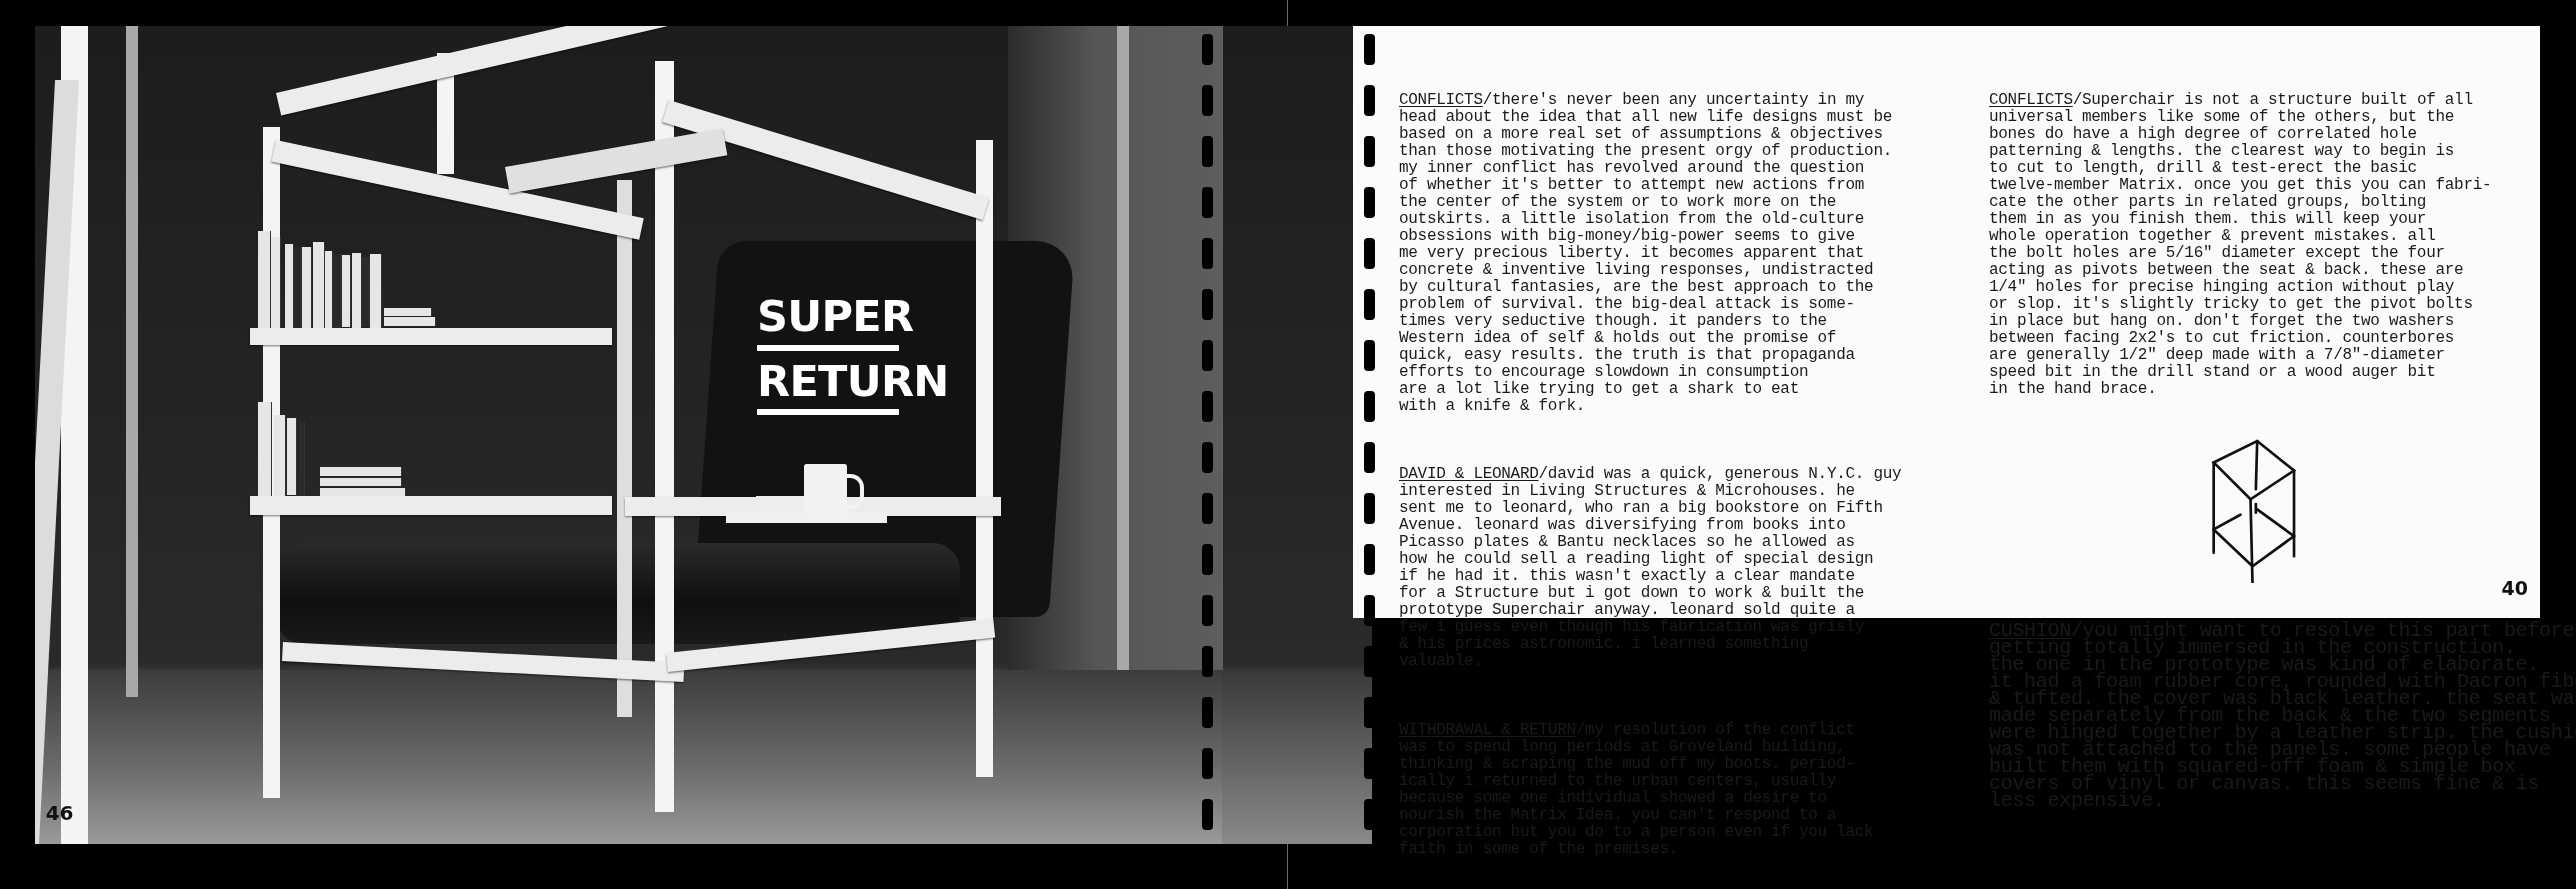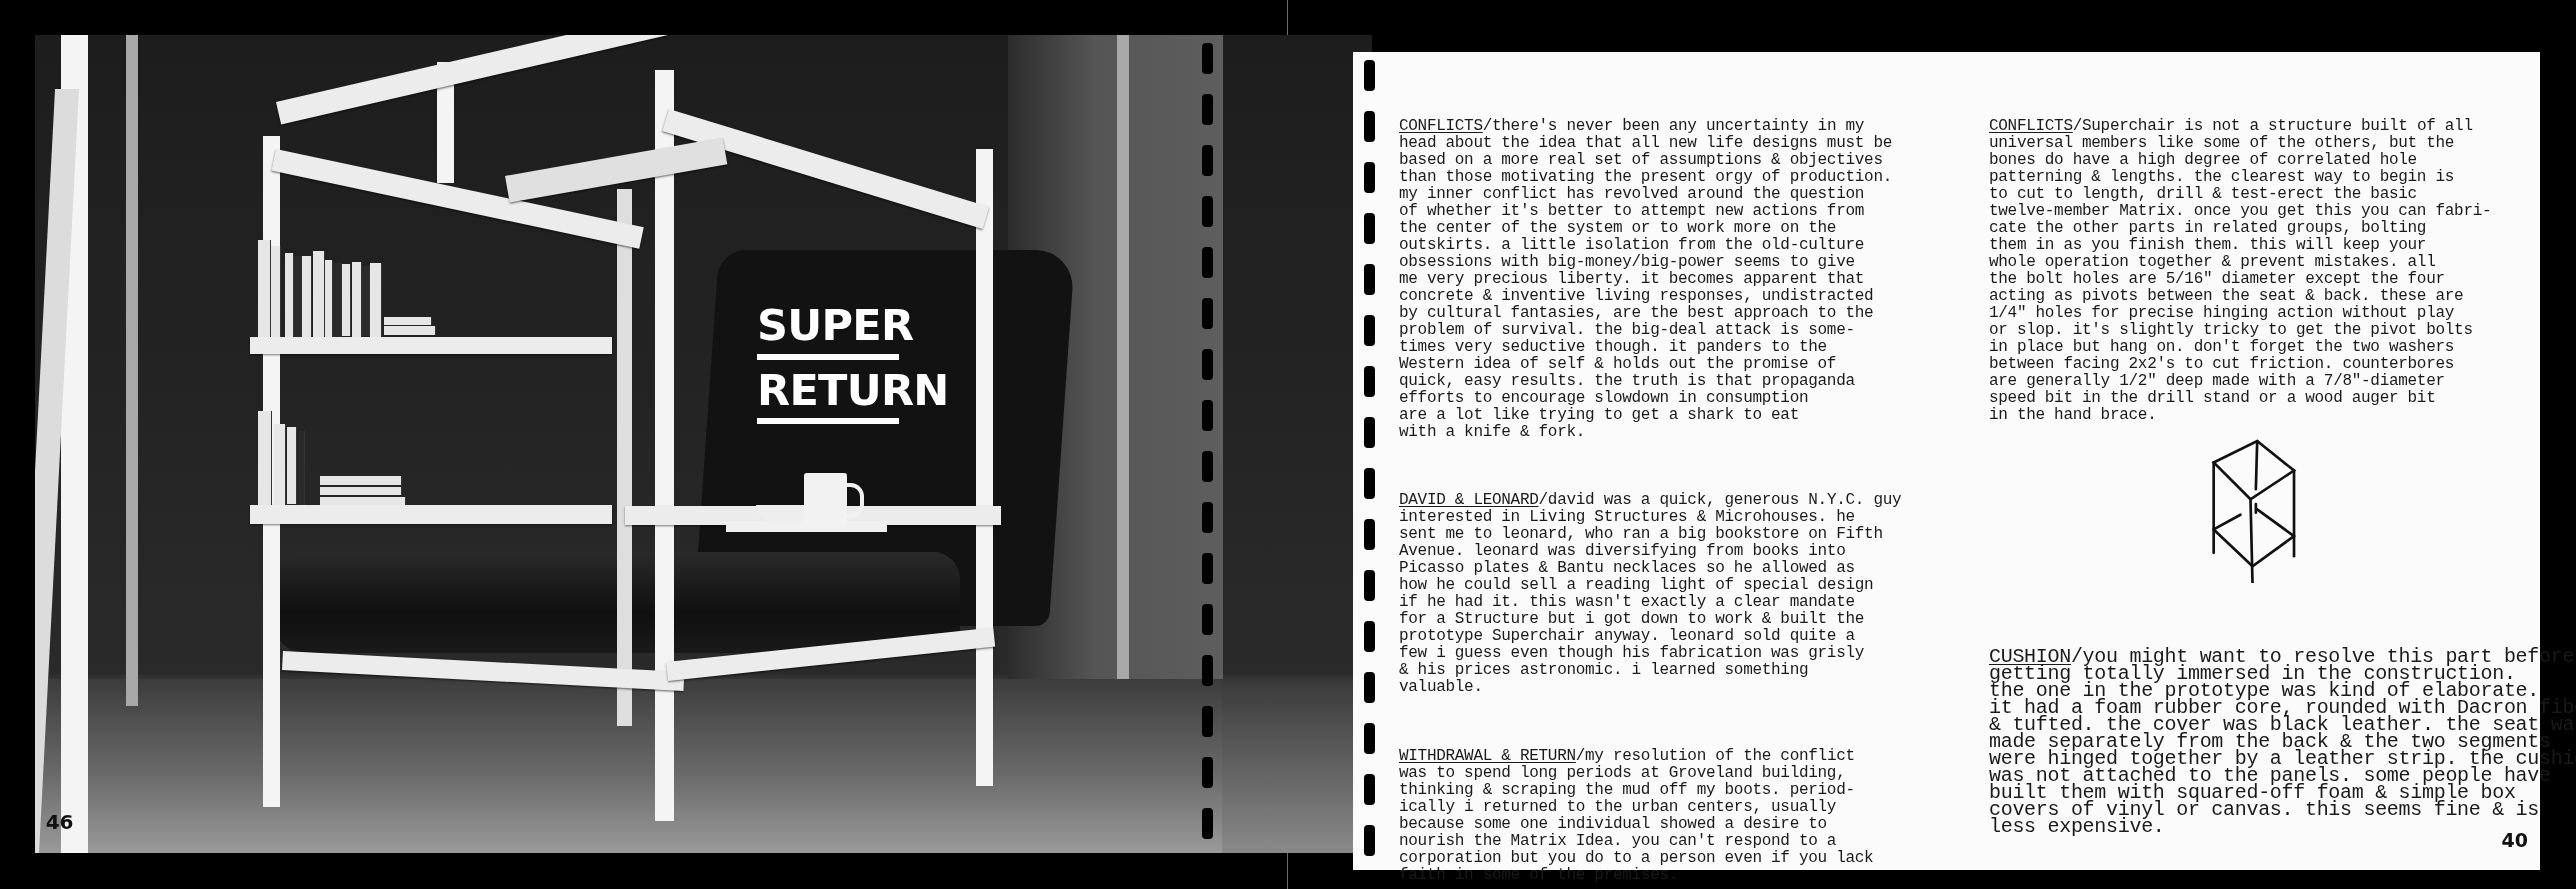--- a/index.html
+++ b/index.html
@@ -1,20 +1,20 @@
 <!DOCTYPE html>
 <html style="font-size:10.7px"><head>
 <meta charset="utf-8">
 <style>
   html, body { margin:0; padding:0; background:#000; }
   body { width:2576px; height:890px; position:relative; overflow:hidden; font-family:"Liberation Mono", "DejaVu Sans Mono", monospace; }
   .spread-gutter { position:absolute; left:1287px; top:0; width:1.3px; height:890px; background:#6a6a6a; }
 
   
-  .page-left { position:absolute; left:35px; top:35px; width:1337px; height:818px; overflow:hidden;
+  .page-left { position:absolute; left:35px; top:26px; width:1337px; height:818px; overflow:hidden;
     background: linear-gradient(to bottom, #1d1d1d 0%, #232323 40%, #2a2a2a 78%, #3a3a3a 79%, #5c5c5c 88%, #8a8a8a 100%); }
   .wall-right { position:absolute; left:973px; top:0; width:215px; height:644px; background:linear-gradient(to right,#2c2c2c,#555 40%,#5e5e5e); }
   .floor { position:absolute; left:0; top:644px; width:1187px; height:174px; background:linear-gradient(to bottom,#3c3c3c,#6a6a6a 55%,#9a9a9a); }
   .pole { position:absolute; background:#f4f4f4; }
   .pole.dim { background:#a8a8a8; }
   .beam { position:absolute; background:#ececec; box-shadow:0 1.3px 2px rgba(0,0,0,.5); }
   .cushion-back { position:absolute; left:671px; top:215px; width:356px; height:376px; background:#121212; border-radius:27px 40px 13.4px 13.4px; transform:skewX(-4deg); }
   .cushion-seat { position:absolute; left:241px; top:517px; width:684px; height:101px; background:linear-gradient(to bottom,#2a2a2a,#0f0f0f 60%,#1a1a1a); border-radius:27px; }
   .book { position:absolute; background:#e6e6e6; border-right:1.3px solid #333; }
   .book.dark { background:#2a2a2a; }
@@ -27,21 +27,21 @@
   .title-line { display:block; }
   .title-rule { display:block; height:6px; background:#fff; margin:6.7px 0 8px; width:142px; }
 
   .page-number { position:absolute; font-family:"DejaVu Sans", sans-serif; font-weight:bold; font-size:20px; color:#111; }
   .page-left .page-number { left:10.7px; bottom:19px; }
 
   .holes { position:absolute; top:0; width:14.8px; }
   .hole { position:absolute; width:11.4px; height:31px; background:#000; border-radius:4px; }
 
   
-  .page-right { position:absolute; left:1353px; top:52px; width:1187px; height:818px; background:#fbfbfb; color:#1a1a1a; }
+  .page-right { position:absolute; left:1353px; top:26px; width:1187px; height:592px; background:#fbfbfb; color:#1a1a1a; }
   .col { position:absolute; font-size:16px; line-height:17px; white-space:pre; letter-spacing:-0.3px; }
   .col p { margin:0 0 17.4px 0; }
   .heading { text-decoration:underline; text-decoration-thickness:1.3px; text-underline-offset:2px; }
   .col-left { left:46px; top:32px; }
   .col-right { left:636px; top:32px; }
   .cushion-sec { position:absolute; left:636px; top:596px; font-size:20px; line-height:17px; white-space:pre; letter-spacing:-0.3px; }
   .page-right .page-number { right:12px; bottom:19px; font-size:19px; }
   .cube { position:absolute; left:2200px; top:429px; width:101px; height:154px; }
 </style>
 </head>

